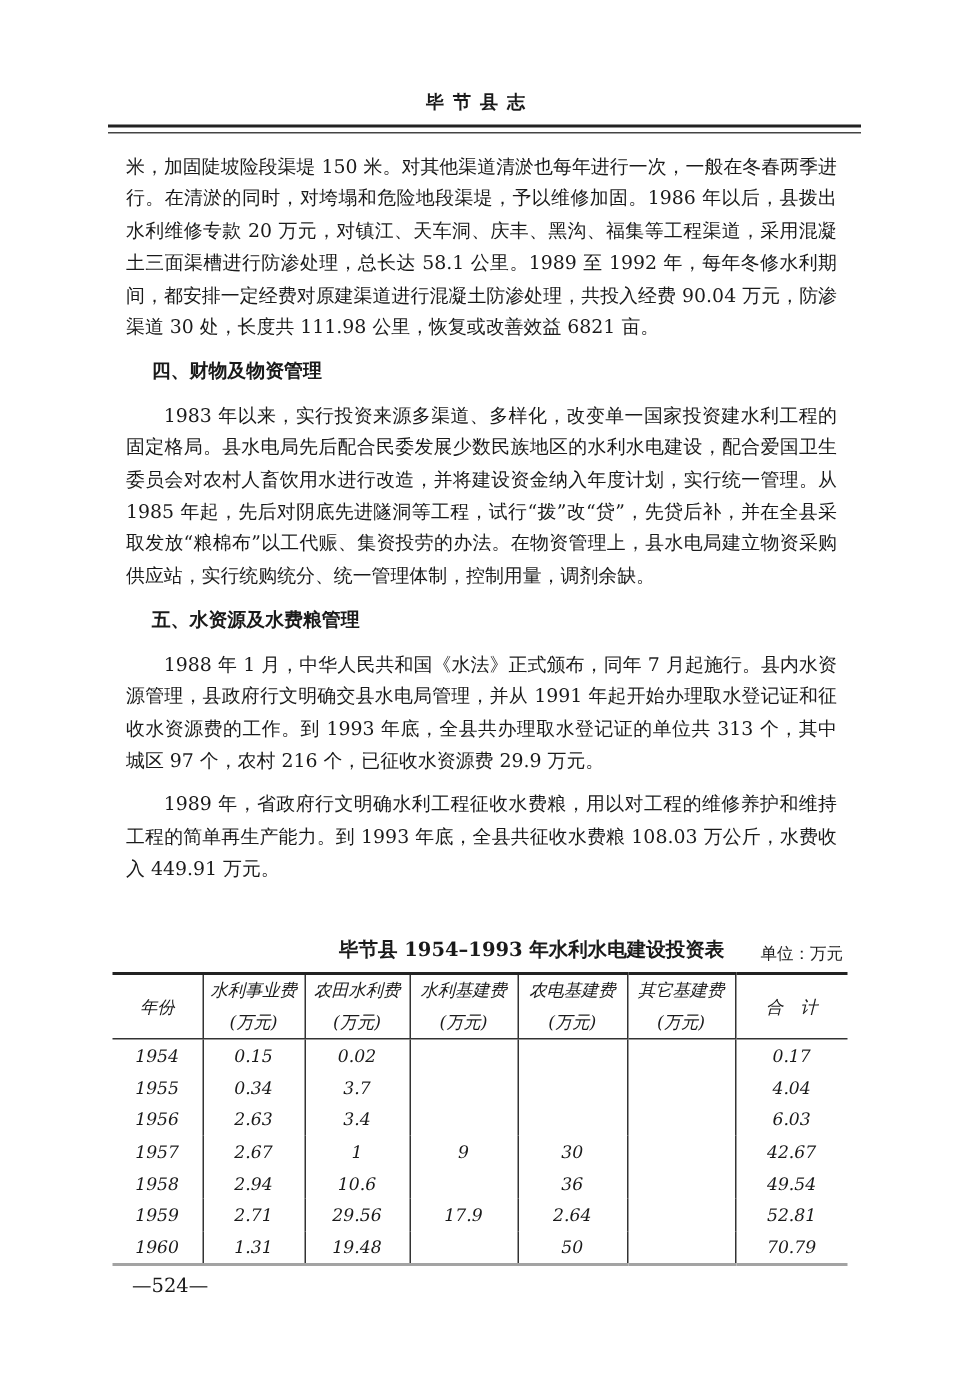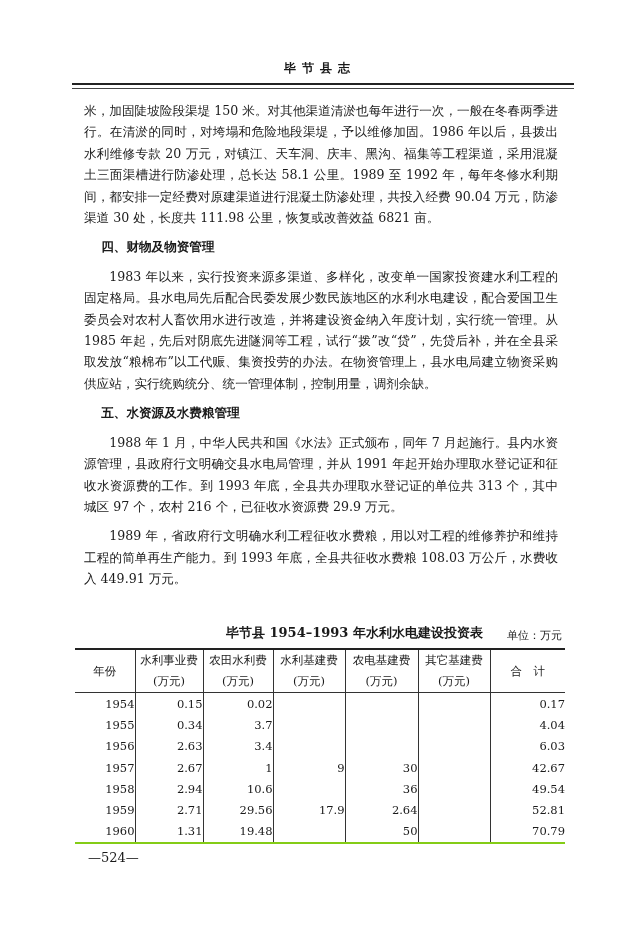--- a/index.html
+++ b/index.html
@@ -11,27 +11,27 @@
           border-top:2px solid #222; border-bottom:1px solid #444; }
   .body-text { position:absolute; top:92px; left:76px; width:490px;
                font-size:12.6px; line-height:21.4px; text-align:justify; }
   .body-text p { margin:8px; text-indent:2em; }
   .body-text p.cont { text-indent:0; }
   .body-text h3 { margin:0; font-size:12.6px; font-weight:bold; text-indent:2em; line-height:21.4px; }
   .table-title { position:absolute; top:624px; left:76px; width:490px; height:20px; }
   .table-title .t { position:absolute; left:118px; top:0; font-size:13px; font-weight:bold;margin-left:32px; }
   .table-title .u { position:absolute; right:4px; top:4px; font-size:11px; }
   table { position:absolute; top:648px; left:75px; width:490px; border-collapse:collapse;
-          font-size:11.5px; }
+          font-size:11.5px;font-style:italic; }
   thead tr th { border-top:2px solid #222; border-bottom:1.5px solid #333; font-weight:normal;
                 height:42px; padding:0; line-height:21px; }
   th, td { border-left:1px solid #333; text-align:center; }
   th:first-child, td:first-child { border-left:none; }
-  tbody td { height:21.3px; padding:0;text-align:right; }
-  tbody tr:last-child td { border-bottom:2px solid #84cc16; }
+  tbody td { height:21.3px; padding:0; }
+  tbody tr:last-child td { border-bottom:2px solid #a3a3a3; }
   .page-num { position:absolute; top:850px; left:88px; font-size:13px; }
 </style>
 </head>
 <body>
 
 <div class="header">毕节县志</div>
 <div class="rule"></div>
 
 <div class="body-text" id="body-text">
     <p class="cont">米，加固陡坡险段渠堤 150 米。对其他渠道清淤也每年进行一次，一般在冬春两季进行。在清淤的同时，对垮塌和危险地段渠堤，予以维修加固。1986 年以后，县拨出水利维修专款 20 万元，对镇江、天车洞、庆丰、黑沟、福集等工程渠道，采用混凝土三面渠槽进行防渗处理，总长达 58.1 公里。1989 至 1992 年，每年冬修水利期间，都安排一定经费对原建渠道进行混凝土防渗处理，共投入经费 90.04 万元，防渗渠道 30 处，长度共 111.98 公里，恢复或改善效益 6821 亩。</p>

